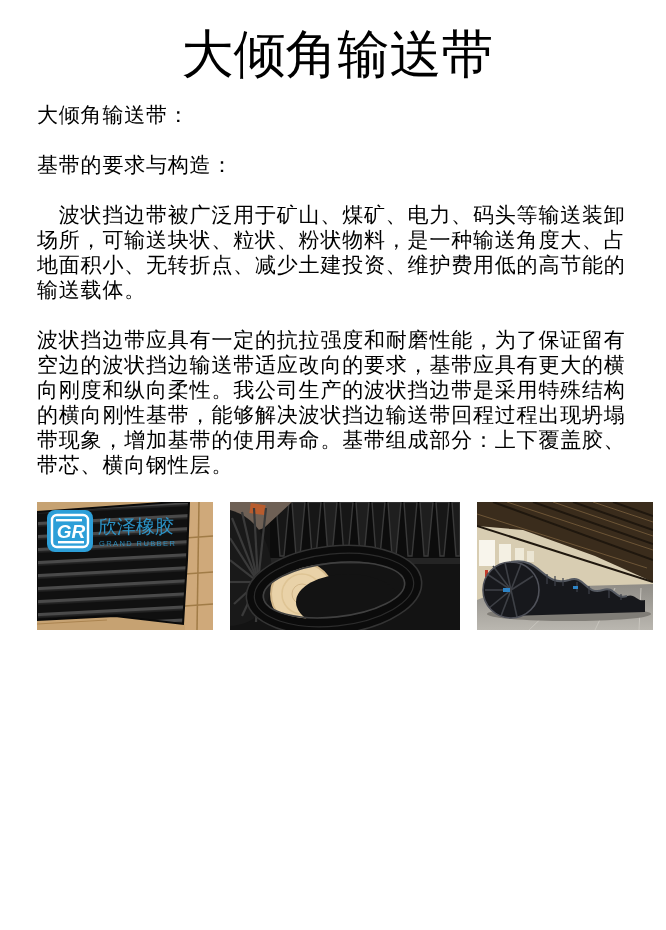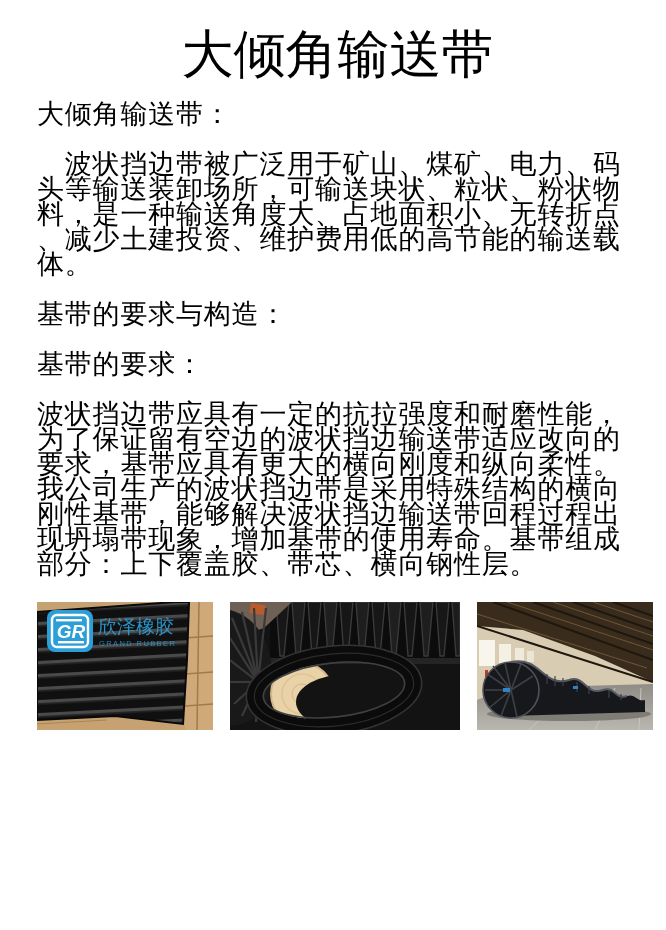--- a/index.html
+++ b/index.html
@@ -6,44 +6,43 @@
   body {
     width:666px; height:930px; background:#ffffff; overflow:hidden;
     font-family:"Liberation Sans", sans-serif; color:#000000;
   }
   .page { padding:14px 28px 0 37px; box-sizing:border-box; }
   .title {
     margin:0; font-size:52px; line-height:80px; font-weight:400;
     text-align:center; white-space:nowrap; letter-spacing:0;
   }
   .body-text {
-    margin:25px 0 0 0; font-size:27px; line-height:25px; letter-spacing:0.8px;
+    margin:25px 0 0 0; font-size:21px; line-height:25px; letter-spacing:0.8px;
     word-break:break-all; line-break:anywhere; text-align:left;
   }
   .lead { margin-top:8px; }
   .gallery { margin-top:25px; display:flex; gap:17px; }
   figure { margin:0; padding:0; line-height:0; }
   svg { display:block; }
   .svg-cn-text { font-family:"Liberation Sans", sans-serif; }
 </style>
 </head>
 <body>
 
 <div class="page">
 
   <h1 class="title">大倾角输送带</h1>
 
   <p class="body-text lead">大倾角输送带：</p>
 
 
+  <p class="body-text">基带的要求与构造：</p>
+
   <p class="body-text">　波状挡边带被广泛用于矿山、煤矿、电力、码头等输送装卸场所，可输送块状、粒状、粉状物料，是一种输送角度大、占地面积小、无转折点、减少土建投资、维护费用低的高节能的输送载体。</p>
 
-  <p class="body-text">基带的要求与构造：</p>
-
-  <p class="body-text">基带的要求：</p>
 
   <p class="body-text">波状挡边带应具有一定的抗拉强度和耐磨性能，为了保证留有空边的波状挡边输送带适应改向的要求，基带应具有更大的横向刚度和纵向柔性。我公司生产的波状挡边带是采用特殊结构的横向刚性基带，能够解决波状挡边输送带回程过程出现坍塌带现象，增加基带的使用寿命。基带组成部分：上下覆盖胶、带芯、横向钢性层。</p>
 
   <div class="gallery">
 
     <figure aria-label="corrugated sidewall rubber sheet with brand watermark">
       <svg width="176" height="128" viewBox="0 0 176 128">
         <defs>
           <pattern id="ribs" width="24" height="13" patternUnits="userSpaceOnUse" patternTransform="rotate(-3)">
             <rect width="24" height="13" fill="#101010"></rect>

